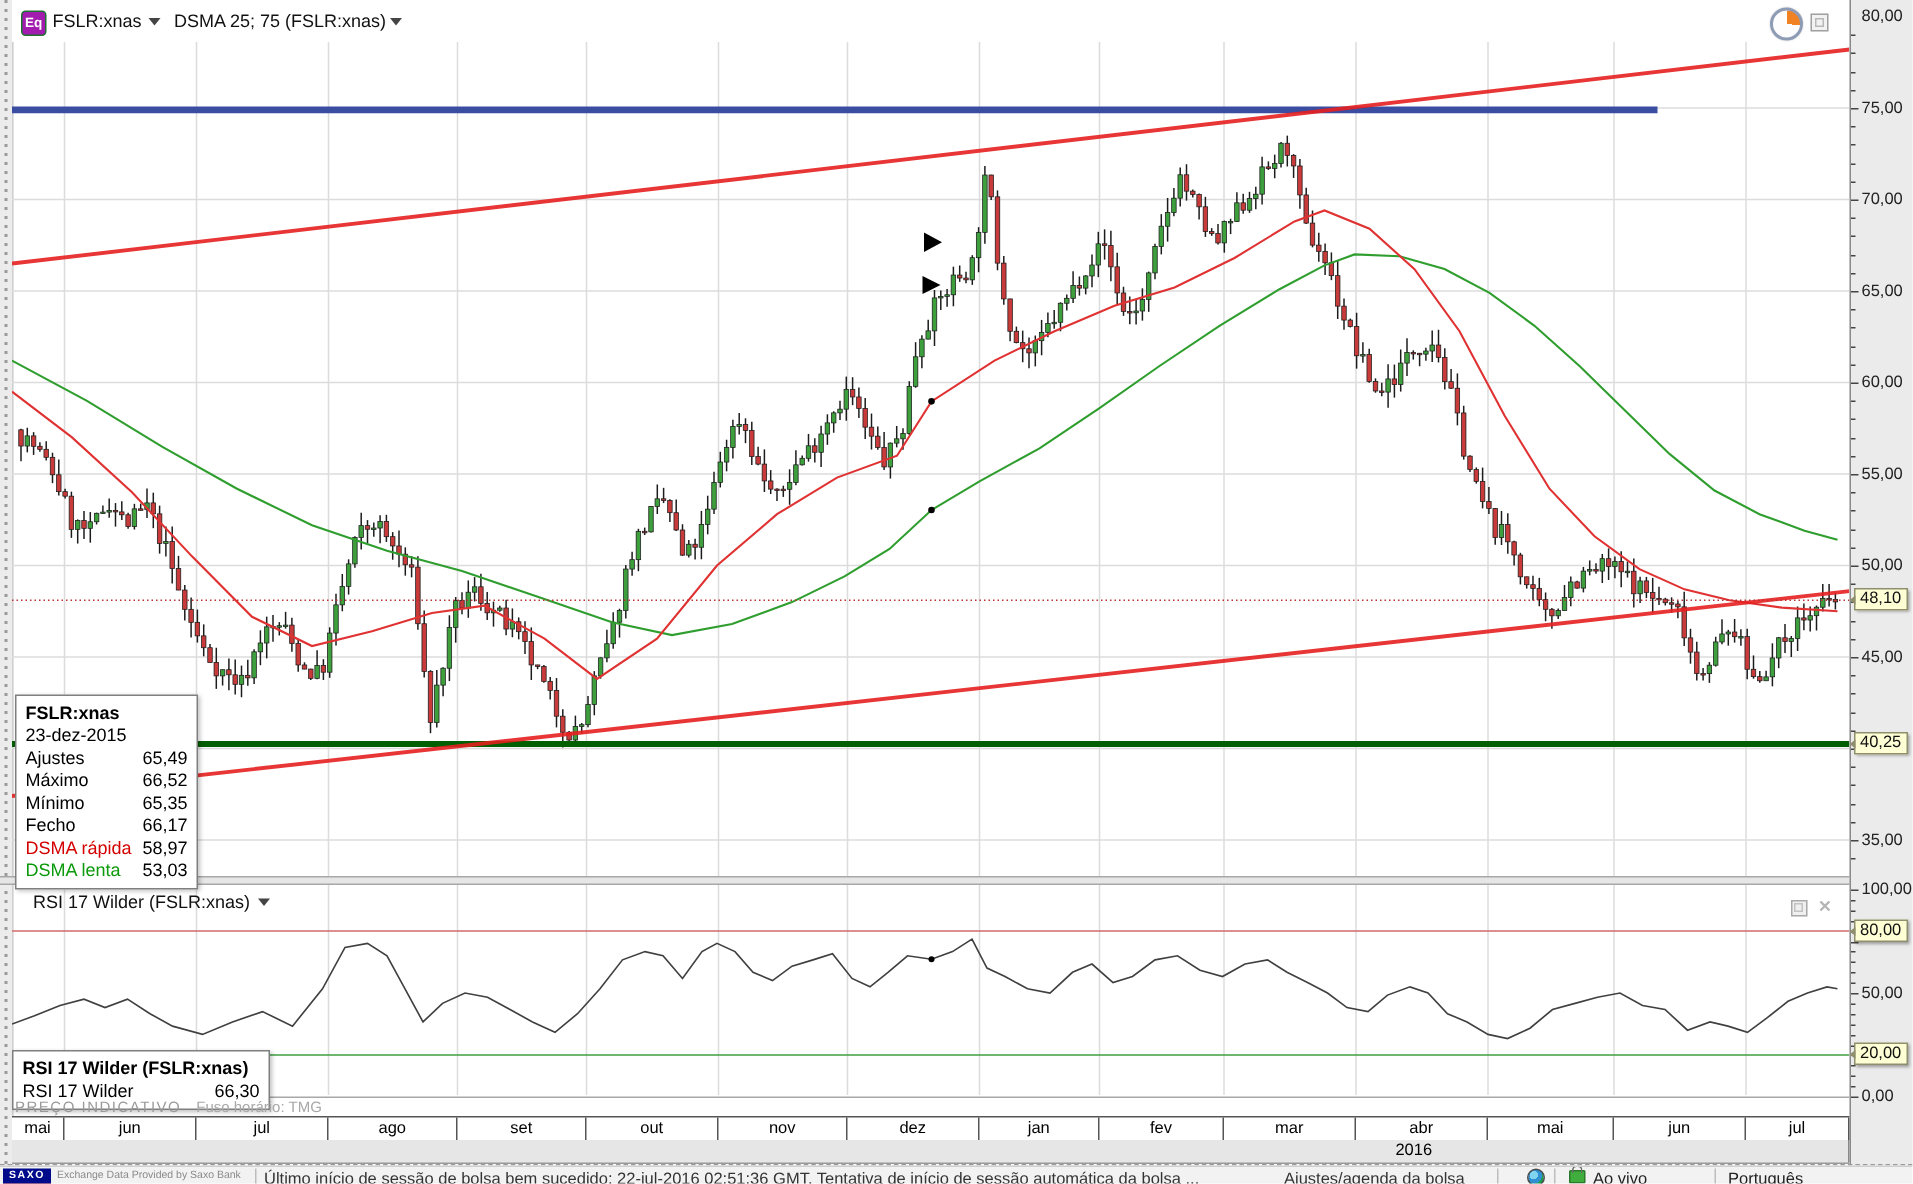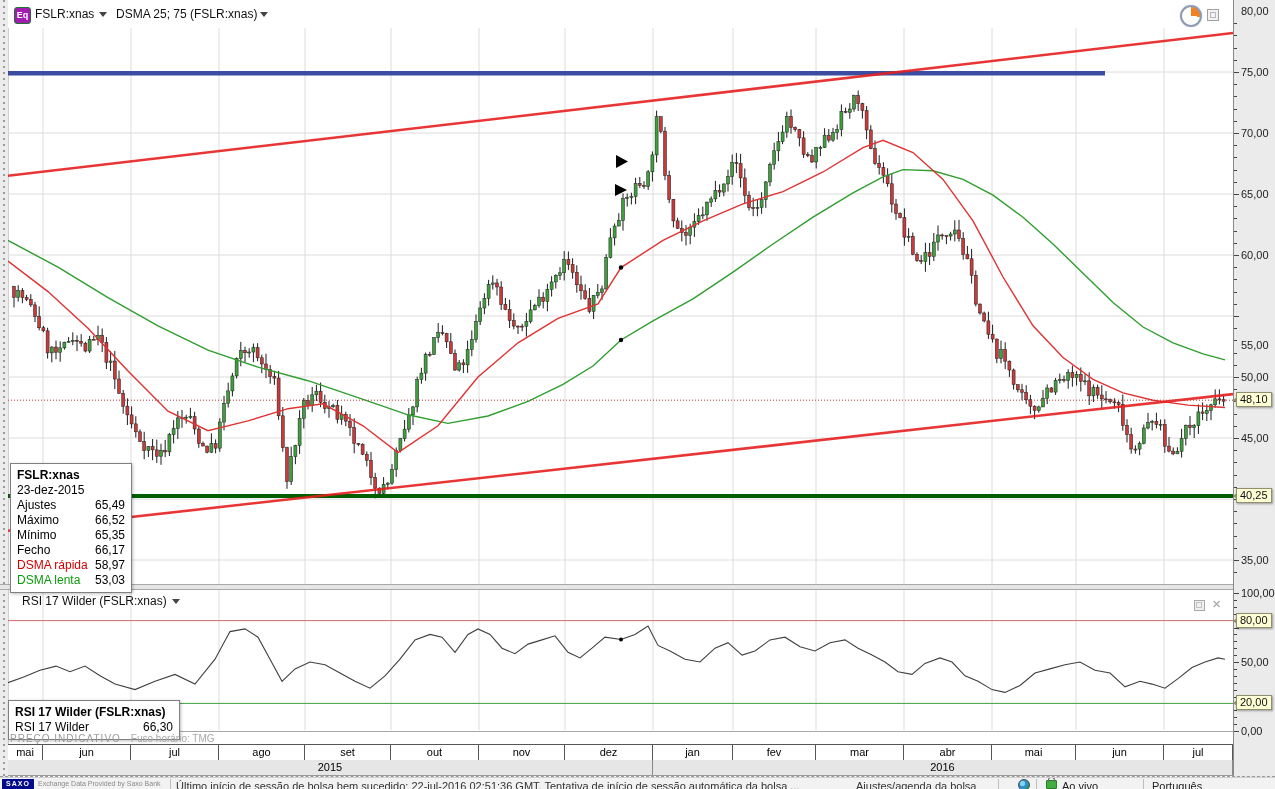--- a/index.html
+++ b/index.html
@@ -779,21 +779,21 @@
     <div class="tick" style="top: 72px; width: 5px;"></div>
     <div class="tick" style="top: 59.8px; width: 3px;"></div>
     <div class="tick" style="top: 47.6px; width: 3px;"></div>
     <div class="tick" style="top: 35.4px; width: 3px;"></div>
     <div class="tick" style="top: 23.2px; width: 3px;"></div>
     <div class="axis-label" style="top: 6px;">80,00</div>
     <div class="axis-label" style="top: 67px;">75,00</div>
     <div class="axis-label" style="top: 128px;">70,00</div>
     <div class="axis-label" style="top: 189px;">65,00</div>
     <div class="axis-label" style="top: 250px;">60,00</div>
-    <div class="axis-label" style="top: 311px; margin-top: 29px;">55,00</div>
+    <div class="axis-label" style="top: 311px;">55,00</div>
     <div class="axis-label" style="top: 372px;">50,00</div>
     <div class="axis-label" style="top: 433px;">45,00</div>
     <div class="axis-label" style="top: 555px;">35,00</div>
     <div class="axis-box" style="top: 392.18px;">48,10</div>
     <div class="axis-box" style="top: 487.95px;">40,25</div>
     <div class="tick" style="top: 731px; width: 5px;"></div>
     <div class="tick" style="top: 724.1px; width: 3px;"></div>
     <div class="tick" style="top: 717.2px; width: 3px;"></div>
     <div class="tick" style="top: 710.3px; width: 3px;"></div>
     <div class="tick" style="top: 703.4px; width: 3px;"></div>
@@ -876,21 +876,20 @@
     <div class="month-cell" style="left: 557px; width: 88px;">dez</div>
     <div class="month-cell" style="left: 645px; width: 80px;">jan</div>
     <div class="month-cell" style="left: 725px; width: 83px;">fev</div>
     <div class="month-cell" style="left: 808px; width: 88px;">mar</div>
     <div class="month-cell" style="left: 896px; width: 88px;">abr</div>
     <div class="month-cell" style="left: 984px; width: 84px;">mai</div>
     <div class="month-cell" style="left: 1068px; width: 88px;">jun</div>
     <div class="month-cell" style="left: 1156px; width: 69px;">jul</div>
   </div>
 <div id="year-row" class="abs">
-    <div class="year-cell" style="left: 0px; width: 645px;">2015</div>
     <div class="year-cell" style="left: 645px; width: 580px;">2016</div>
   </div>
 <div id="dash-sep" class="abs"></div>
 
 <div id="status-bar" class="abs">
   <div id="saxo-logo" class="abs">SAXO</div>
   <div id="provider-text" class="abs">Exchange Data Provided by Saxo Bank</div>
   <div class="sb-sep" style="left:170px;"></div>
   <div id="status-message" class="abs">Último início de sessão de bolsa bem sucedido: 22-jul-2016 02:51:36 GMT. Tentativa de início de sessão automática da bolsa ...</div>
   <div id="exchange-link" class="abs">Ajustes/agenda da bolsa</div>

